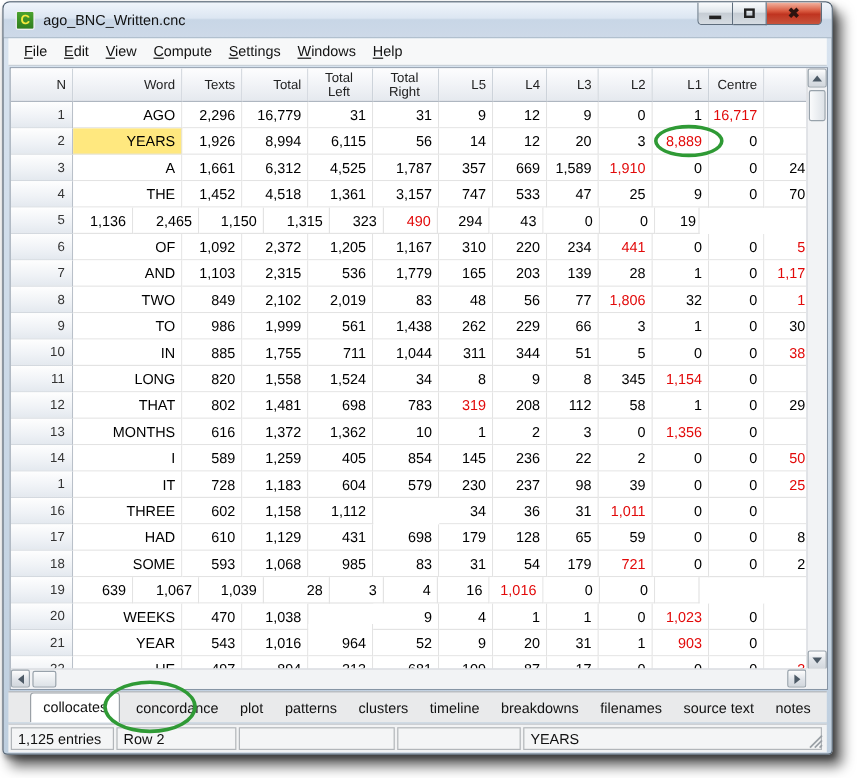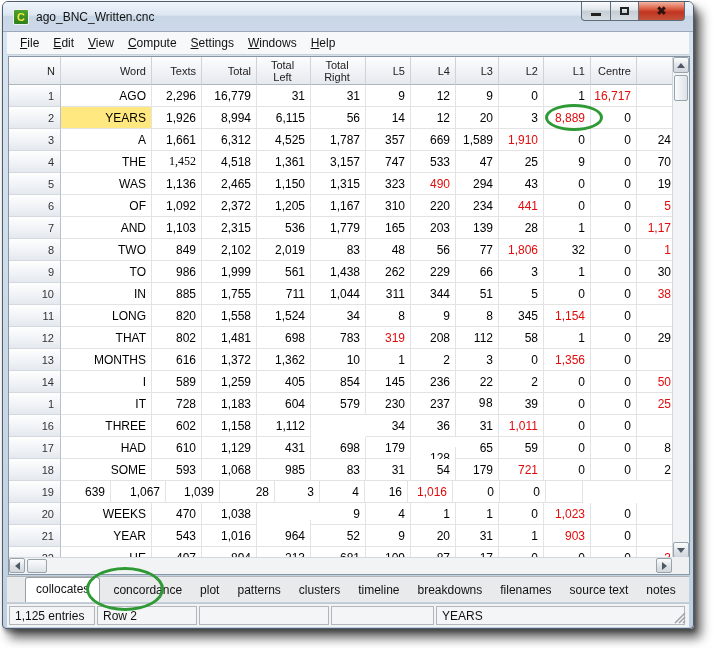--- a/index.html
+++ b/index.html
@@ -239,35 +239,34 @@
             <div class="d-cell" style="width: 45px;">669</div>
             <div class="d-cell" style="width: 43px;">1,589</div>
             <div class="d-cell red" style="width: 45px;">1,910</div>
             <div class="d-cell" style="width: 47px;">0</div>
             <div class="d-cell" style="width: 46px;">0</div>
             <div class="d-cell partial" style="width: 37px;">24</div>
           </div>
           <div class="grid-row">
             <div class="rn-cell" style="width: 52px;">4</div>
             <div class="d-cell" style="width: 91px;">THE</div>
-            <div class="d-cell" style="width: 50px; font-family: Liberation Serif, serif;">1,452</div>
+            <div class="d-cell" style="width: 50px;">1,452</div>
             <div class="d-cell" style="width: 55px;">4,518</div>
             <div class="d-cell" style="width: 54px;">1,361</div>
             <div class="d-cell" style="width: 55px;">3,157</div>
             <div class="d-cell" style="width: 45px;">747</div>
             <div class="d-cell" style="width: 45px;">533</div>
             <div class="d-cell" style="width: 43px;">47</div>
             <div class="d-cell" style="width: 45px;">25</div>
             <div class="d-cell" style="width: 47px;">9</div>
             <div class="d-cell" style="width: 46px;">0</div>
             <div class="d-cell partial" style="width: 37px;">70</div>
           </div>
           <div class="grid-row">
             <div class="rn-cell" style="width: 52px;">5</div>
-            <div class="d-cell" style="width: 91px;">WAS</div>
             <div class="d-cell" style="width: 50px;">1,136</div>
             <div class="d-cell" style="width: 55px;">2,465</div>
             <div class="d-cell" style="width: 54px;">1,150</div>
             <div class="d-cell" style="width: 55px;">1,315</div>
             <div class="d-cell" style="width: 45px;">323</div>
             <div class="d-cell red" style="width: 45px;">490</div>
             <div class="d-cell" style="width: 43px;">294</div>
             <div class="d-cell" style="width: 45px;">43</div>
             <div class="d-cell" style="width: 47px;">0</div>
             <div class="d-cell" style="width: 46px;">0</div>
@@ -410,21 +409,21 @@
           </div>
           <div class="grid-row">
             <div class="rn-cell" style="width: 52px;">1</div>
             <div class="d-cell" style="width: 91px;">IT</div>
             <div class="d-cell" style="width: 50px;">728</div>
             <div class="d-cell" style="width: 55px;">1,183</div>
             <div class="d-cell" style="width: 54px;">604</div>
             <div class="d-cell" style="width: 55px;">579</div>
             <div class="d-cell" style="width: 45px;">230</div>
             <div class="d-cell" style="width: 45px;">237</div>
-            <div class="d-cell" style="width: 43px; font-family: Liberation Mono, monospace;">98</div>
+            <div class="d-cell" style="width: 43px;">98</div>
             <div class="d-cell" style="width: 45px;">39</div>
             <div class="d-cell" style="width: 47px;">0</div>
             <div class="d-cell" style="width: 46px;">0</div>
             <div class="d-cell red partial" style="width: 37px;">25</div>
           </div>
           <div class="grid-row">
             <div class="rn-cell" style="width: 52px;">16</div>
             <div class="d-cell" style="width: 91px;">THREE</div>
             <div class="d-cell" style="width: 50px;">602</div>
             <div class="d-cell" style="width: 55px;">1,158</div>
@@ -439,21 +438,21 @@
             <div class="d-cell partial" style="width: 37px;"></div>
           </div>
           <div class="grid-row">
             <div class="rn-cell" style="width: 52px;">17</div>
             <div class="d-cell" style="width: 91px;">HAD</div>
             <div class="d-cell" style="width: 50px;">610</div>
             <div class="d-cell" style="width: 55px;">1,129</div>
             <div class="d-cell" style="width: 54px;">431</div>
             <div class="d-cell" style="width: 55px;">698</div>
             <div class="d-cell" style="width: 45px;">179</div>
-            <div class="d-cell" style="width: 45px; margin-top: 10px;">128</div>
+            <div class="d-cell" style="width: 45px;">128</div>
             <div class="d-cell" style="width: 43px;">65</div>
             <div class="d-cell" style="width: 45px;">59</div>
             <div class="d-cell" style="width: 47px;">0</div>
             <div class="d-cell" style="width: 46px;">0</div>
             <div class="d-cell partial" style="width: 37px;">8</div>
           </div>
           <div class="grid-row">
             <div class="rn-cell" style="width: 52px;">18</div>
             <div class="d-cell" style="width: 91px;">SOME</div>
             <div class="d-cell" style="width: 50px;">593</div>

